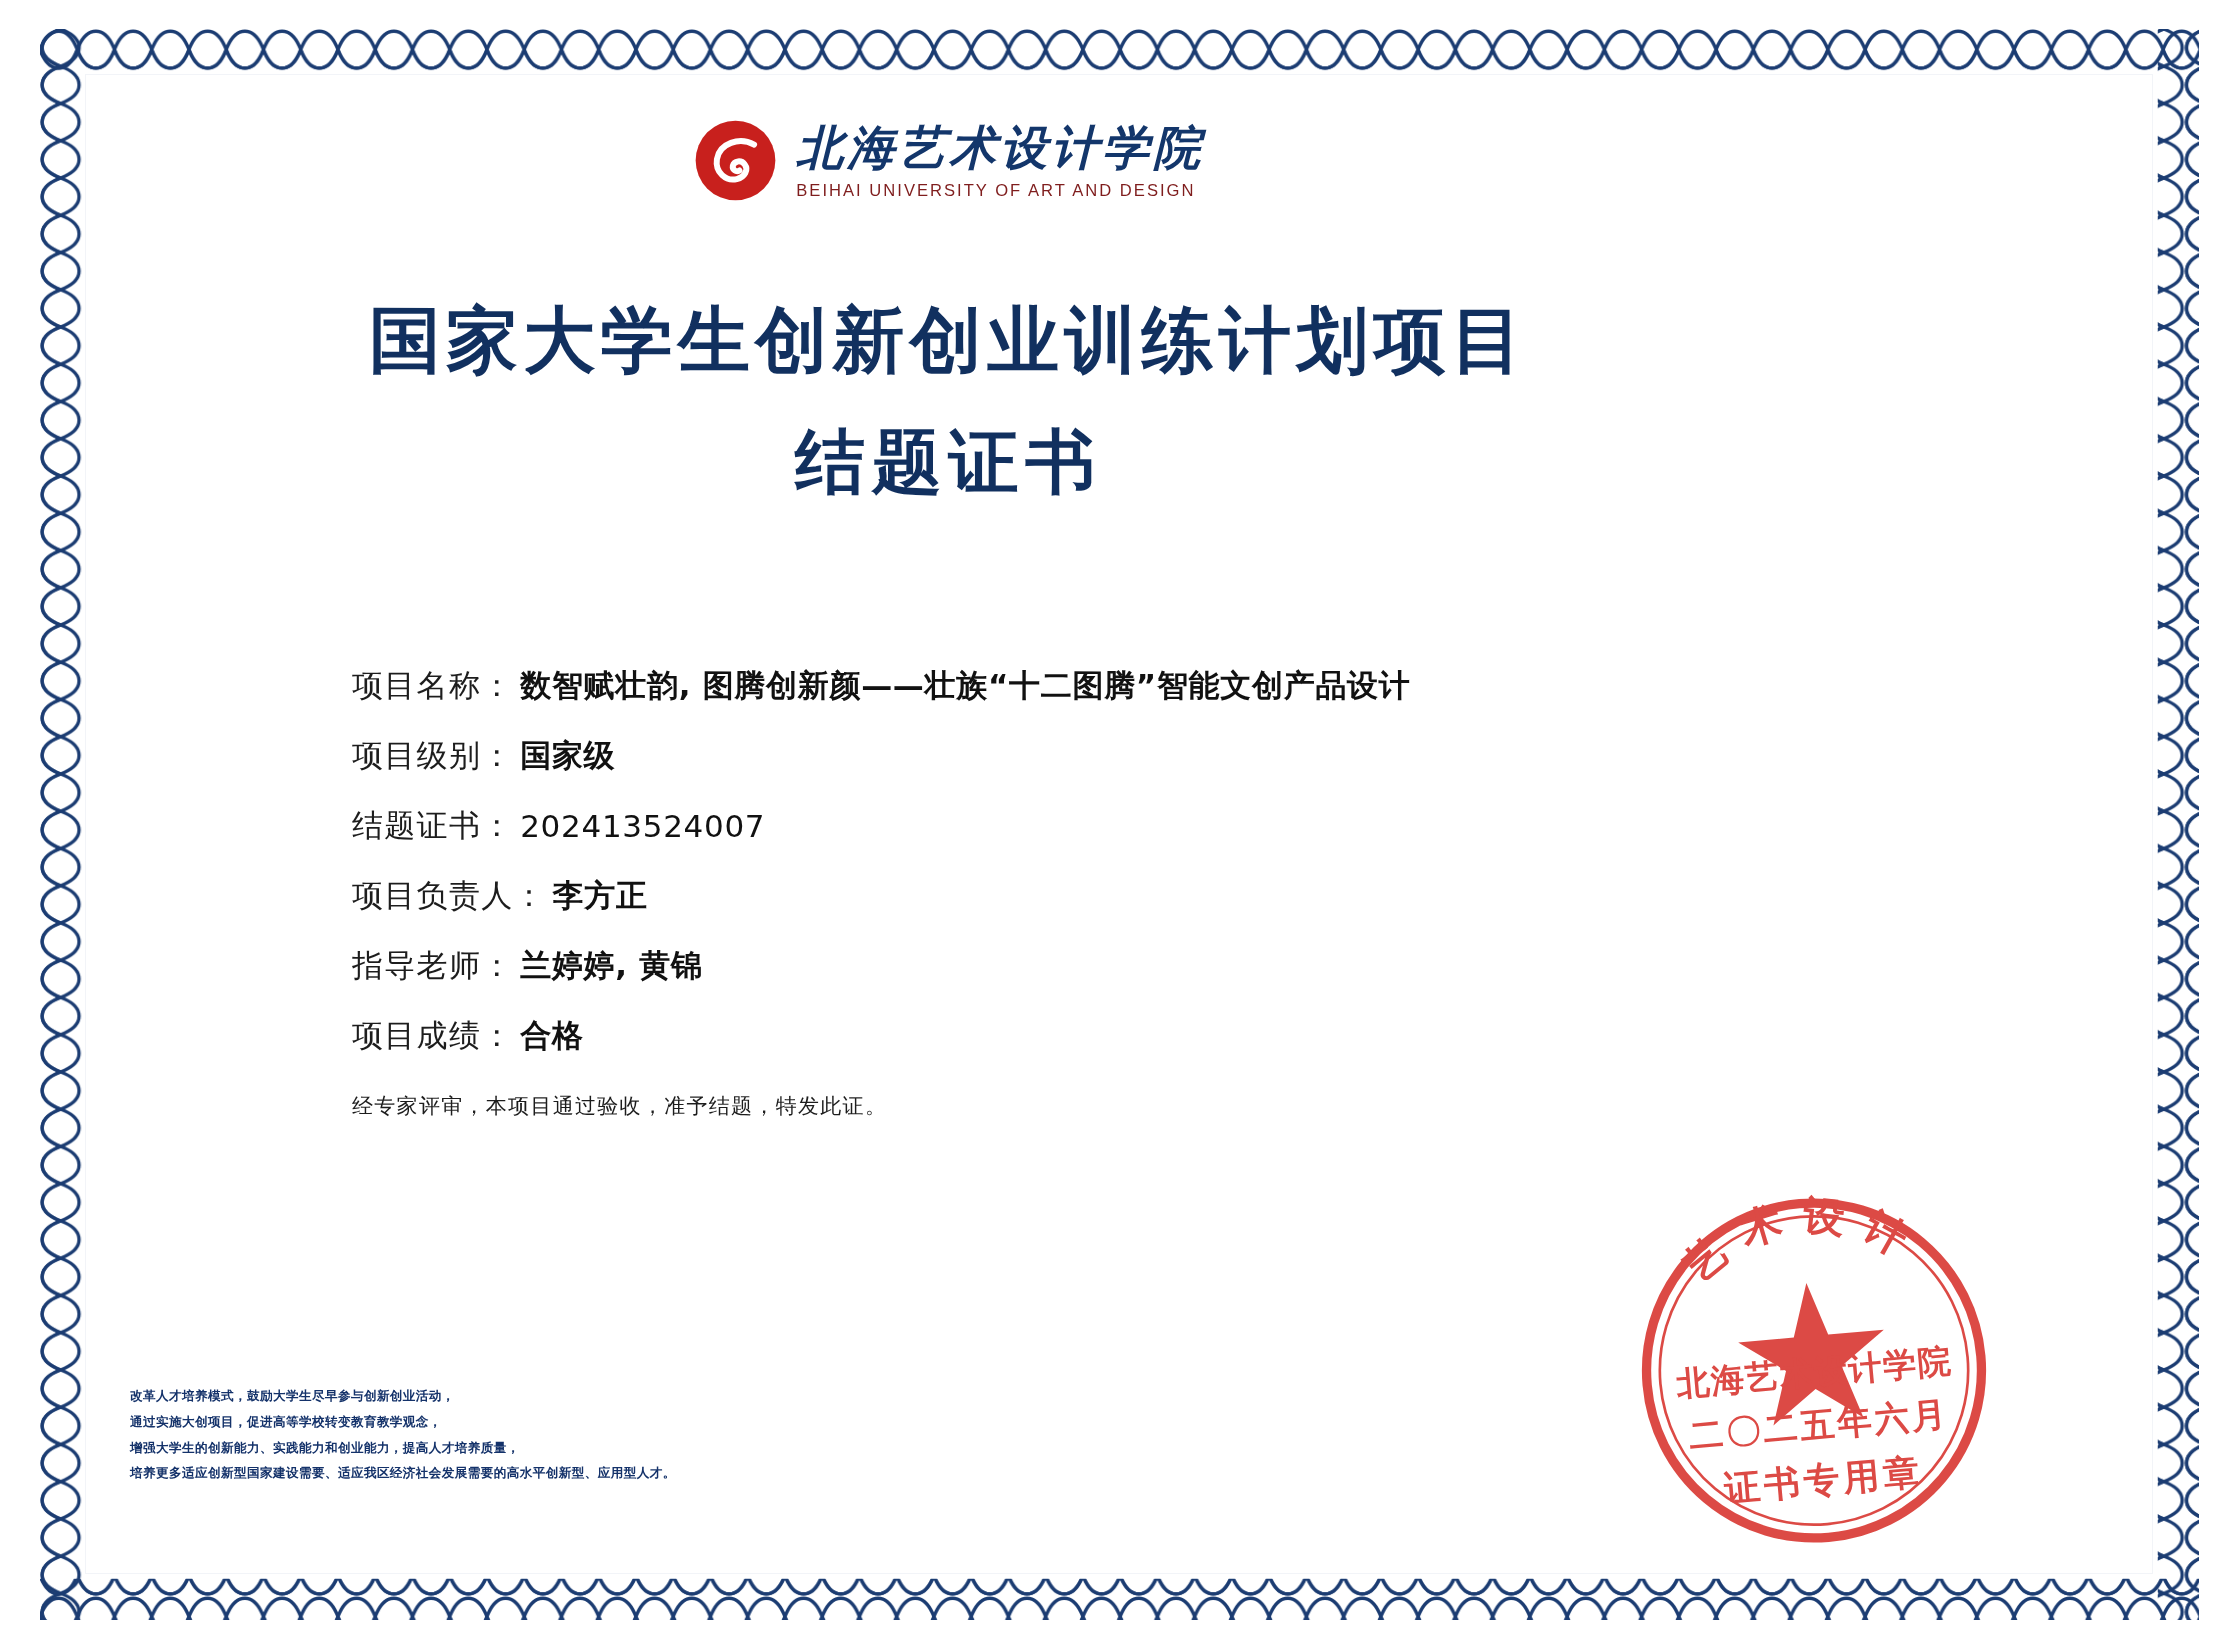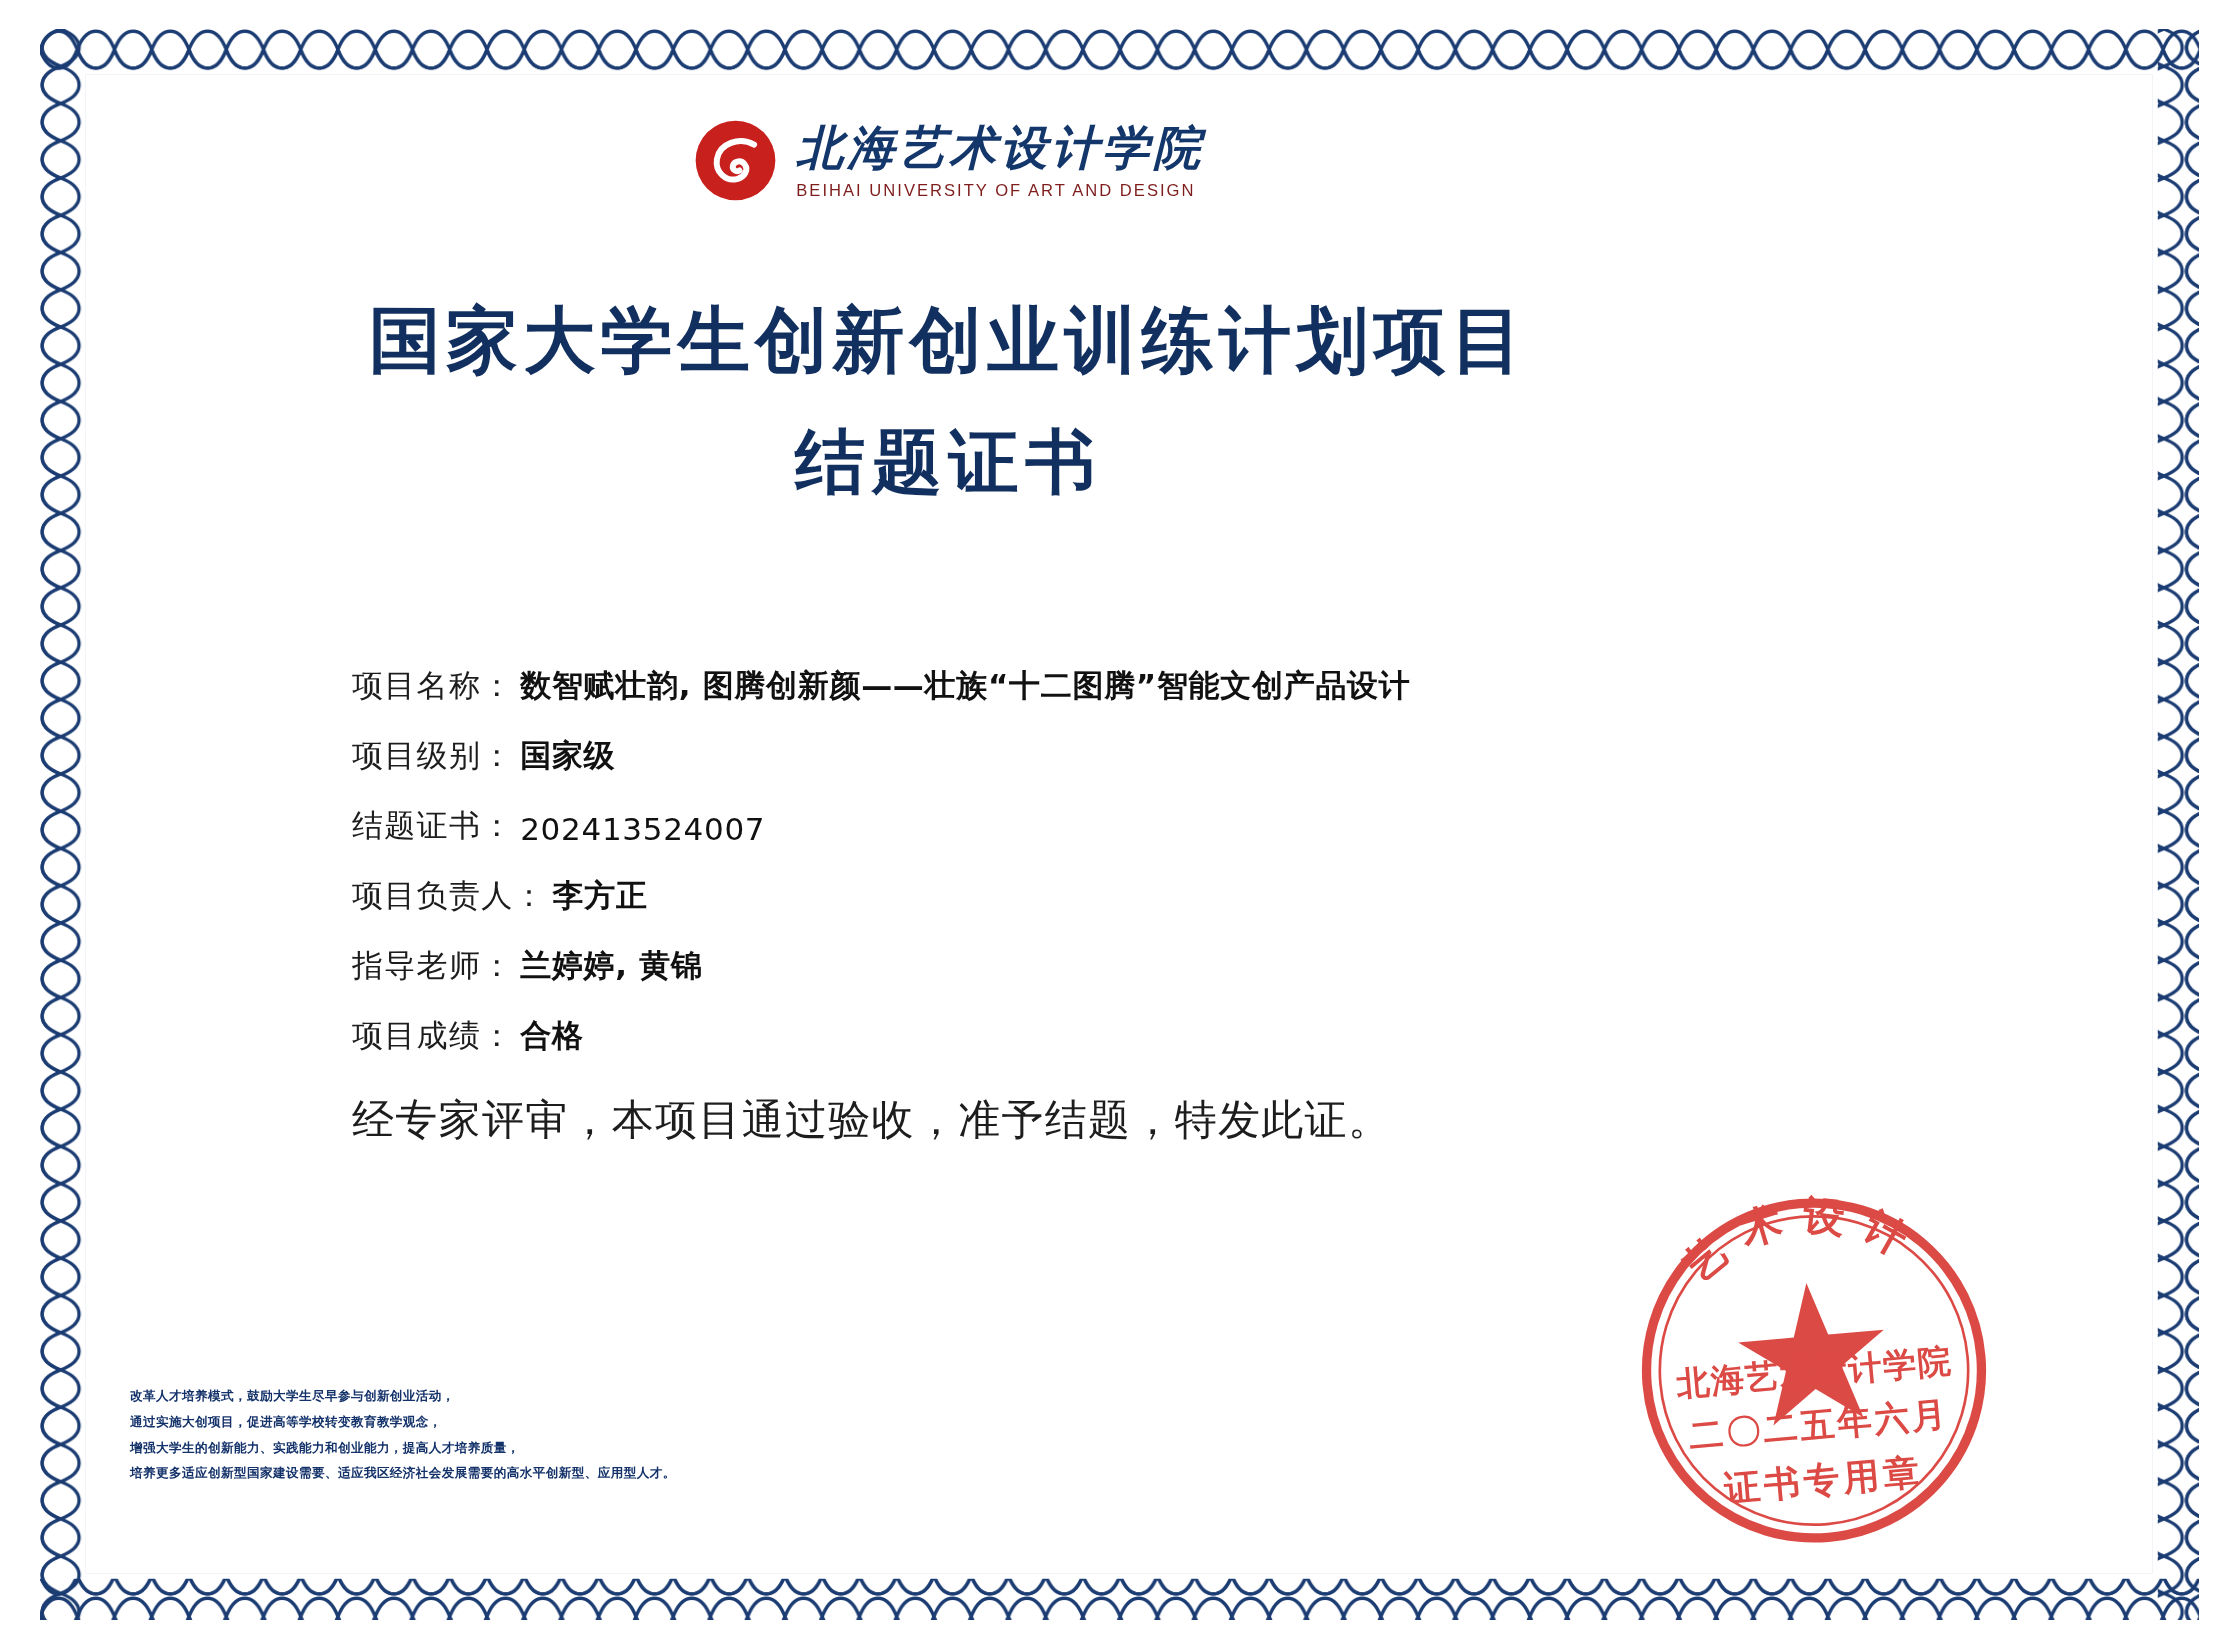--- a/index.html
+++ b/index.html
@@ -116,21 +116,21 @@
 
   
   .fields {
     position: absolute;
     left: 352px;
     top: 665px;
     width: 1596px;
   }
   .field-row {
     display: flex;
-    align-items: flex-end;
+    align-items: center;
     margin-bottom: 28px;
     white-space: nowrap;
   }
   .field-label {
     font-family: "DejaVu Sans", "Liberation Sans", sans-serif;
     font-size: 31px;
     color: #1d1d1d;
     letter-spacing: 1.3px;
     flex: 0 0 auto;
   }
@@ -141,21 +141,21 @@
     font-weight: 700;
     letter-spacing: 0.7px;
     margin-left: 6.7px;
   }
   .field-value.plain {
     font-weight: 400;
   }
   .statement {
     margin-top: 35px;
     font-family: "DejaVu Sans", "Liberation Sans", sans-serif;
-    font-size: 42px;
+    font-size: 21px;
     color: #1d1d1d;
     letter-spacing: 1.3px;
     white-space: nowrap;
   }
 
   
   .footnote {
     position: absolute;
     left: 130px;
     top: 1383px;

